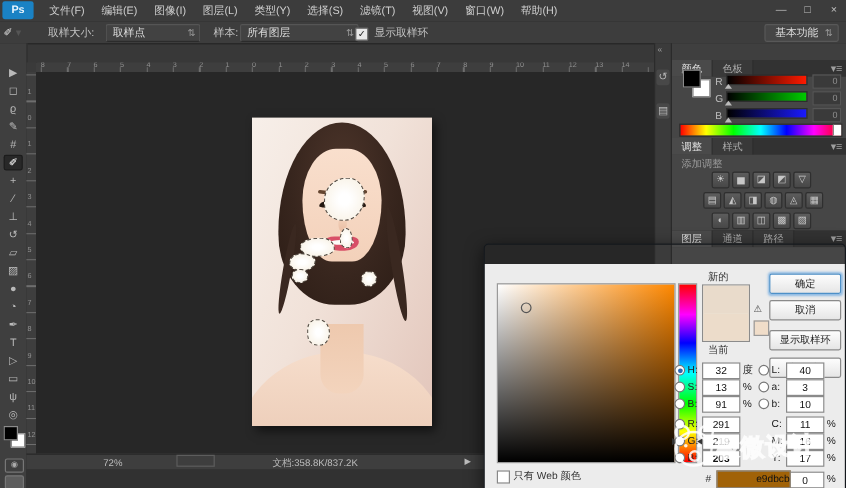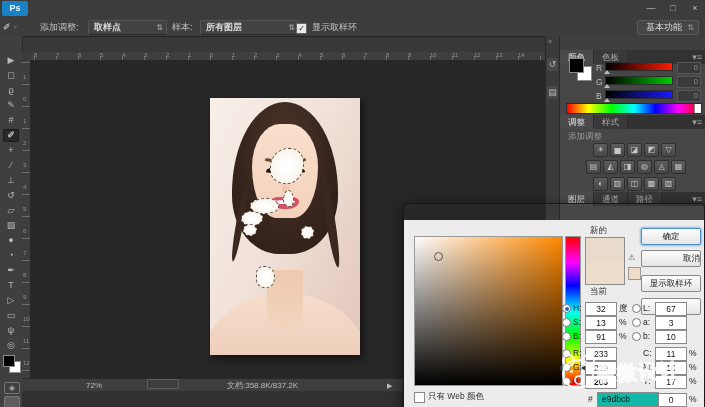--- a/index.html
+++ b/index.html
@@ -15,21 +15,21 @@
   #win-controls{position:absolute;right:4px;top:0;height:18px;display:flex;gap:10px;}
   .winbtn{font-size:9px;line-height:16px;color:#bdbdbd;width:12px;text-align:center;}
 
   
   #optionsbar{position:absolute;left:0;top:18px;width:705px;height:18px;background:#3d3d3d;border-bottom:1px solid #232323;font-size:9px;}
   .ob{position:absolute;top:0;height:18px;line-height:18px;}
   .toolpreview{left:3px;width:30px;color:#ddd;}
   .toolpreview .sep{color:#555;}
   .ob-label{color:#c2c2c2;}
   .dd{background:#424242;border:1px solid #555;border-bottom-color:#2b2b2b;border-radius:2px;height:13px;line-height:13px;top:2px;
-      color:#ddd;padding:0 14px 0 5px;font-weight:bold;}
+      color:#ddd;padding:0 14px 0 5px;}
   .dd .caret{position:absolute;right:3px;top:0;color:#999;font-size:8px;}
   .cb{display:inline-block;width:9px;height:9px;background:#e8e8e8;border:1px solid #666;border-radius:1px;
       color:#222;font-size:8px;line-height:9px;text-align:center;vertical-align:-1px;}
   #workspace-btn{position:absolute;right:6px;top:2px;height:13px;line-height:13px;background:#464646;border:1px solid #585858;
       border-radius:2px;color:#ddd;padding:0 16px 0 8px;font-size:9px;}
 
   
   #toolbar{position:absolute;left:0;top:36px;width:22px;height:371px;background:#3f3f3f;border-right:1px solid #2b2b2b;}
   .tool{position:absolute;left:3px;width:16px;height:13px;color:#b9b9b9;font-size:9px;line-height:13px;text-align:center;}
   .tool.selected{background:#282828;border-radius:2px;box-shadow:inset 0 0 0 1px #1c1c1c;color:#fff;}
@@ -128,22 +128,22 @@
   .dlg-btn{position:absolute;left:237px;width:58px;height:15px;background:linear-gradient(#fdfdfd,#e6e6e6);
       border:1px solid #8a8a8a;border-radius:2px;font-size:8.5px;color:#222;text-align:center;line-height:14px;}
   .dlg-btn.focus{border-color:#4d90c8;box-shadow:0 0 2px 1px rgba(90,160,225,.65);}
   .frow{position:absolute;height:12px;font-size:8.5px;color:#222;}
   .radio{position:absolute;width:7px;height:7px;border:1px solid #777;border-radius:50%;background:#fff;top:2px;}
   .radio.checked::after{content:"";position:absolute;left:1.5px;top:1.5px;width:4px;height:4px;border-radius:50%;background:#2b66b0;}
   .flabel{position:absolute;top:1px;}
   .fbox{position:absolute;top:0;width:30px;height:12px;background:#fff;border:1px solid #8a8a8a;font-size:8.5px;
       line-height:12px;text-align:center;color:#111;}
   .funit{position:absolute;top:1px;}
-  #hexbox{position:absolute;width:56px;height:13px;background:#14b8a6;border:1px solid #8a8a8a;font-size:8.5px;line-height:13px;
-      padding-left:4px;color:#111;}
+  #hexbox{position:absolute;width:56px;height:13px;background:#a16207;border:1px solid #8a8a8a;font-size:8.5px;line-height:13px;
+      padding-left:4px;color:#111;text-align:right;}
   #webonly-check{position:absolute;left:10px;top:172px;width:9px;height:9px;background:#fff;border:1px solid #888;}
   #webonly-label{left:24px;top:171px;}
 
   
   #watermark{position:absolute;left:560px;top:347px;width:146px;height:54px;z-index:50;pointer-events:none;}
   .wm-ring{position:absolute;border:2px solid rgba(255,255,255,.85);border-radius:50%;background:transparent;}
   #wm-head{left:2px;top:12px;width:28px;height:26px;}
   #wm-ear-l{left:2px;top:7px;width:9px;height:9px;}
   #wm-ear-r{left:22px;top:7px;width:9px;height:9px;}
   .wm-eye{position:absolute;width:3px;height:3px;border-radius:50%;background:rgba(255,255,255,.9);}
@@ -151,36 +151,48 @@
   #wm-text{position:absolute;left:36px;top:12px;font-size:20px;font-weight:bold;letter-spacing:1px;
       color:rgba(255,255,255,.16);-webkit-text-stroke:1px rgba(255,255,255,.8);transform:rotate(-2deg);white-space:nowrap;}
 </style>
 </head>
 <body>
 
 <div id="app">
 
   <div id="menubar">
     <div id="pslogo">Ps</div>
+    <div id="menu-items">
+        <div class="menu-item">文件(F)</div>
+        <div class="menu-item">编辑(E)</div>
+        <div class="menu-item">图像(I)</div>
+        <div class="menu-item">图层(L)</div>
+        <div class="menu-item">类型(Y)</div>
+        <div class="menu-item">选择(S)</div>
+        <div class="menu-item">滤镜(T)</div>
+        <div class="menu-item">视图(V)</div>
+        <div class="menu-item">窗口(W)</div>
+        <div class="menu-item">帮助(H)</div>
+      </div>
     <div id="win-controls">
       <span class="winbtn">—</span>
       <span class="winbtn">□</span>
       <span class="winbtn">×</span>
     </div>
   </div>
 
   <div id="optionsbar">
     <span class="ob toolpreview">
       <span>✐</span> <span class="sep">▾</span>
     </span>
-    <span class="ob ob-label" style="left:40px">添加调整:</span>
+    <span class="ob ob-label" style="left:40px">取样大小:</span>
     <span class="ob dd" style="left:88px;width:58px">
       <span>取样点</span><span class="caret">⇅</span>
     </span>
-    <span class="ob ob-label" style="left:172px">样本:</span>
+    <span class="ob ob-label" style="left:178px">样本:</span>
     <span class="ob dd" style="left:200px;width:78px">
       <span>所有图层</span><span class="caret">⇅</span>
     </span>
     <span class="ob" style="left:296px">
       <span class="cb">✓</span>
     </span>
     <span class="ob ob-label" style="left:312px">显示取样环</span>
     <span id="workspace-btn">
       <span>基本功能</span><span class="caret" style="position:absolute;right:4px;color:#999;font-size:8px">⇅</span>
     </span>
@@ -361,21 +373,21 @@
       <span class="dlg-label" style="left:186px;top:5px">新的</span>
       <div id="nc-swatch">
         <div id="nc-new" style="background: rgb(233, 219, 203);"></div>
         <div id="nc-cur" style="background: rgb(236, 220, 202);"></div>
       </div>
       <span class="dlg-label" style="left:186px;top:66px">当前</span>
       <span id="gamut-warn">⚠</span>
       <div id="gamut-swatch" style="background: rgb(240, 221, 201);"></div>
       <div id="dlg-buttons">
           <div class="dlg-btn focus" style="top: 8px;">确定</div>
-          <div class="dlg-btn" style="top: 30px; text-align: right;">取消</div>
+          <div class="dlg-btn" style="top: 30px;">取消</div>
           <div class="dlg-btn" style="top: 55px;">显示取样环</div>
           <div class="dlg-btn" style="top: 78px;">颜色库</div>
         </div>
       <div id="dlg-rows">
           <div class="frow" style="left: 0px; top: 82px; width: 300px;">
             <div class="radio checked" style="left: 158px;"></div>
             <div class="flabel" style="left: 169px;">H:</div>
             <div class="fbox" style="left: 181px;">32</div>
             <div class="funit" style="left: 215px;">度</div>
           </div>
@@ -387,36 +399,36 @@
           </div>
           <div class="frow" style="left: 0px; top: 110px; width: 300px;">
             <div class="radio" style="left: 158px;"></div>
             <div class="flabel" style="left: 169px;">B:</div>
             <div class="fbox" style="left: 181px;">91</div>
             <div class="funit" style="left: 215px;">%</div>
           </div>
           <div class="frow" style="left: 0px; top: 127px; width: 300px;">
             <div class="radio" style="left: 158px;"></div>
             <div class="flabel" style="left: 169px;">R:</div>
-            <div class="fbox" style="left: 181px;">233</div>
+            <div class="fbox" style="left: 181px;">291</div>
           </div>
           <div class="frow" style="left: 0px; top: 141px; width: 300px;">
             <div class="radio" style="left: 158px;"></div>
             <div class="flabel" style="left: 169px;">G:</div>
             <div class="fbox" style="left: 181px;">219</div>
           </div>
           <div class="frow" style="left: 0px; top: 155px; width: 300px;">
             <div class="radio" style="left: 158px;"></div>
             <div class="flabel" style="left: 169px;">B:</div>
             <div class="fbox" style="left: 181px; font-weight: bold;">203</div>
           </div>
           <div class="frow" style="left: 0px; top: 82px; width: 300px;">
             <div class="radio" style="left: 228px;"></div>
             <div class="flabel" style="left: 239px;">L:</div>
-            <div class="fbox" style="left: 251px;">67</div>
+            <div class="fbox" style="left: 251px;">40</div>
           </div>
           <div class="frow" style="left: 0px; top: 96px; width: 300px;">
             <div class="radio" style="left: 228px;"></div>
             <div class="flabel" style="left: 239px;">a:</div>
             <div class="fbox" style="left: 251px;">3</div>
           </div>
           <div class="frow" style="left: 0px; top: 110px; width: 300px;">
             <div class="radio" style="left: 228px;"></div>
             <div class="flabel" style="left: 239px;">b:</div>
             <div class="fbox" style="left: 251px;">10</div>

